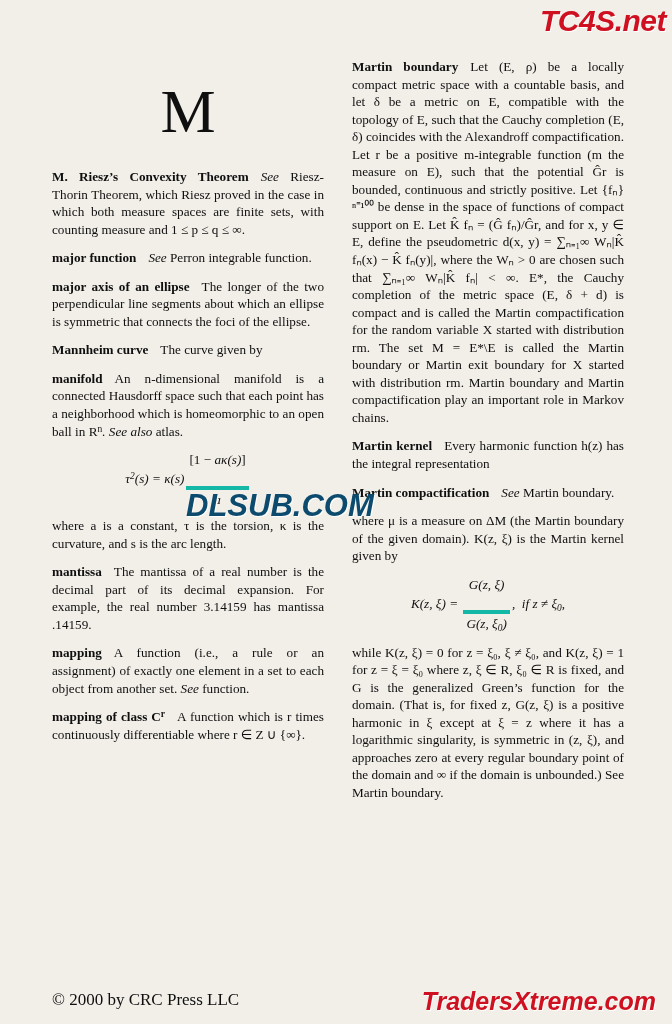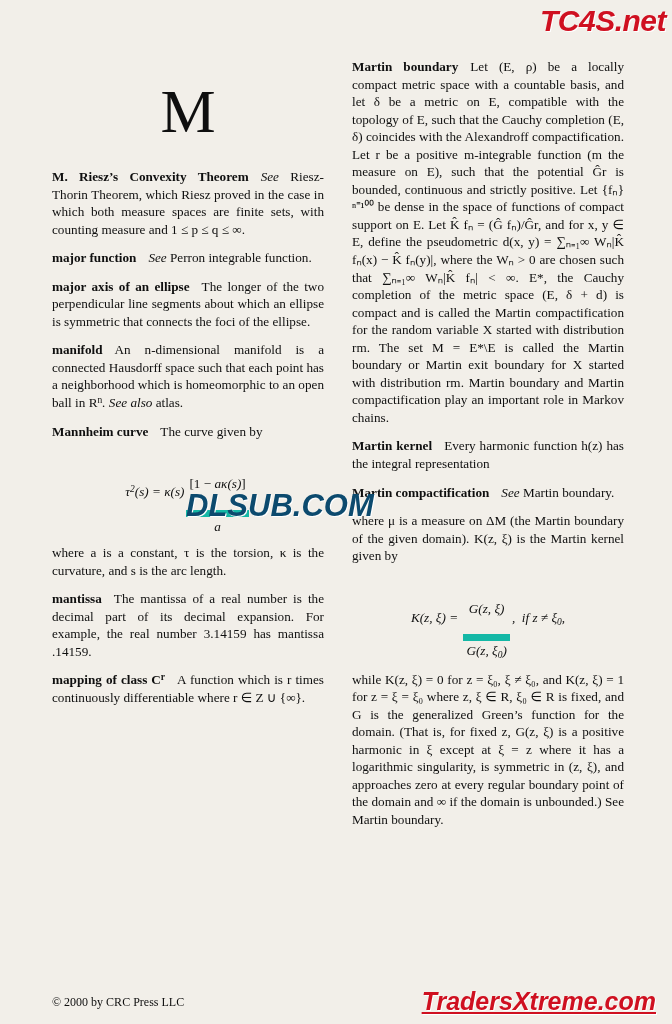--- a/index.html
+++ b/index.html
@@ -51,21 +51,20 @@
     position: absolute;
     bottom: 8px;
     right: 16px;
     font-family: "Liberation Sans", sans-serif;
     font-weight: bold;
     font-style: italic;
     font-size: 25px;
     color: #cf1020;
     text-shadow: 1px 1px 0 #ffffff;
     z-index: 20;
-    text-decoration: underline;
   }
   .columns {
     position: absolute;
     top: 58px;
     left: 52px;
     width: 572px;
     height: 900px;
     display: flex;
     gap: 28px;
   }
@@ -103,42 +102,41 @@
     font-size: 13.2px;
   }
   .frac {
     display: inline-block;
     vertical-align: middle;
     text-align: center;
     margin: 0 2px;
   }
   .frac .num {
     display: block;
-    border-bottom: 7px solid #14b8a6;
+    border-bottom: 4px solid #14b8a6;
     padding: 0 3px 17px 3px;
-    margin-top: 24px;
   }
   .frac .den {
     display: block;
     padding: 1px 3px 0 3px;
   }
   .sub { font-size: 0.72em; vertical-align: -0.28em; }
   .sup { font-size: 0.72em; vertical-align: 0.42em; }
   .intop {
     font-size: 1.85em;
     vertical-align: -0.3em;
     font-style: normal;
     font-family: "Liberation Serif", serif;
   }
   .upr { font-style: normal; }
   .footer {
     position: absolute;
     left: 52px;
     bottom: 14px;
-    font-size: 12px;
+    font-size: 17px;
     font-family: "Liberation Serif", serif;
     text-align: right;
   }
 </style>
 </head>
 <body>
 
 <div class="page">
 
   <div class="watermark-top">TC4S.net</div>
@@ -160,36 +158,41 @@
       <p class="entry">
         <span class="term">major function</span><span class="sp"></span><span class="it">See</span>
         <span>Perron integrable function.</span>
       </p>
 
       <p class="entry">
         <span class="term">major axis of an ellipse</span><span class="sp"></span><span>The longer of the two perpendicular line segments about which an ellipse is symmetric that connects the foci of the ellipse.</span>
       </p>
 
       <p class="entry">
+        <span class="term">Mannheim curve</span><span class="sp"></span><span>The curve given by</span>
+      </p>
+
+      <p class="entry">
         <span class="term">manifold</span><span class="sp"></span><span>An n-dimensional manifold is a connected Hausdorff space such that each point has a neighborhood which is homeomorphic to an open ball in R</span><span class="sup">n</span><span class="it">. See also</span>
         <span>atlas.</span>
-      </p>
-
-      <p class="entry">
-        <span class="term">Mannheim curve</span><span class="sp"></span><span>The curve given by</span>
       </p>
       <div class="eq">
         <span class="it">τ</span><span class="sup">2</span><span class="it">(s)</span> = <span class="it">κ(s)</span><span class="frac"><span class="num upr">[1 − <span class="it">aκ(s)</span>]</span><span class="den it">a</span></span>
       </div>
       <p class="entry">where a is a constant, τ is the torsion, κ is the curvature, and s is the arc length.</p>
 
       <p class="entry">
         <span class="term">mantissa</span><span class="sp"></span><span>The mantissa of a real number is the decimal part of its decimal expansion. For example, the real number 3.14159 has mantissa .14159.</span>
       </p>
 
+      <p class="entry">
+        <span class="term">mapping</span><span class="sp"></span><span>A function (i.e., a rule or an assignment) of exactly one element in a set to each object from another set.</span>
+        <span class="it">See</span>
+        <span>function.</span>
+      </p>
 
       <p class="entry">
         <span class="term">mapping of class C</span><span class="term sup">r</span><span class="sp"></span><span>A function which is r times continuously differentiable where r ∈ Z ∪ {∞}.</span>
       </p>
 
     </div>
 
     <div class="col">
 
       <p class="entry">

